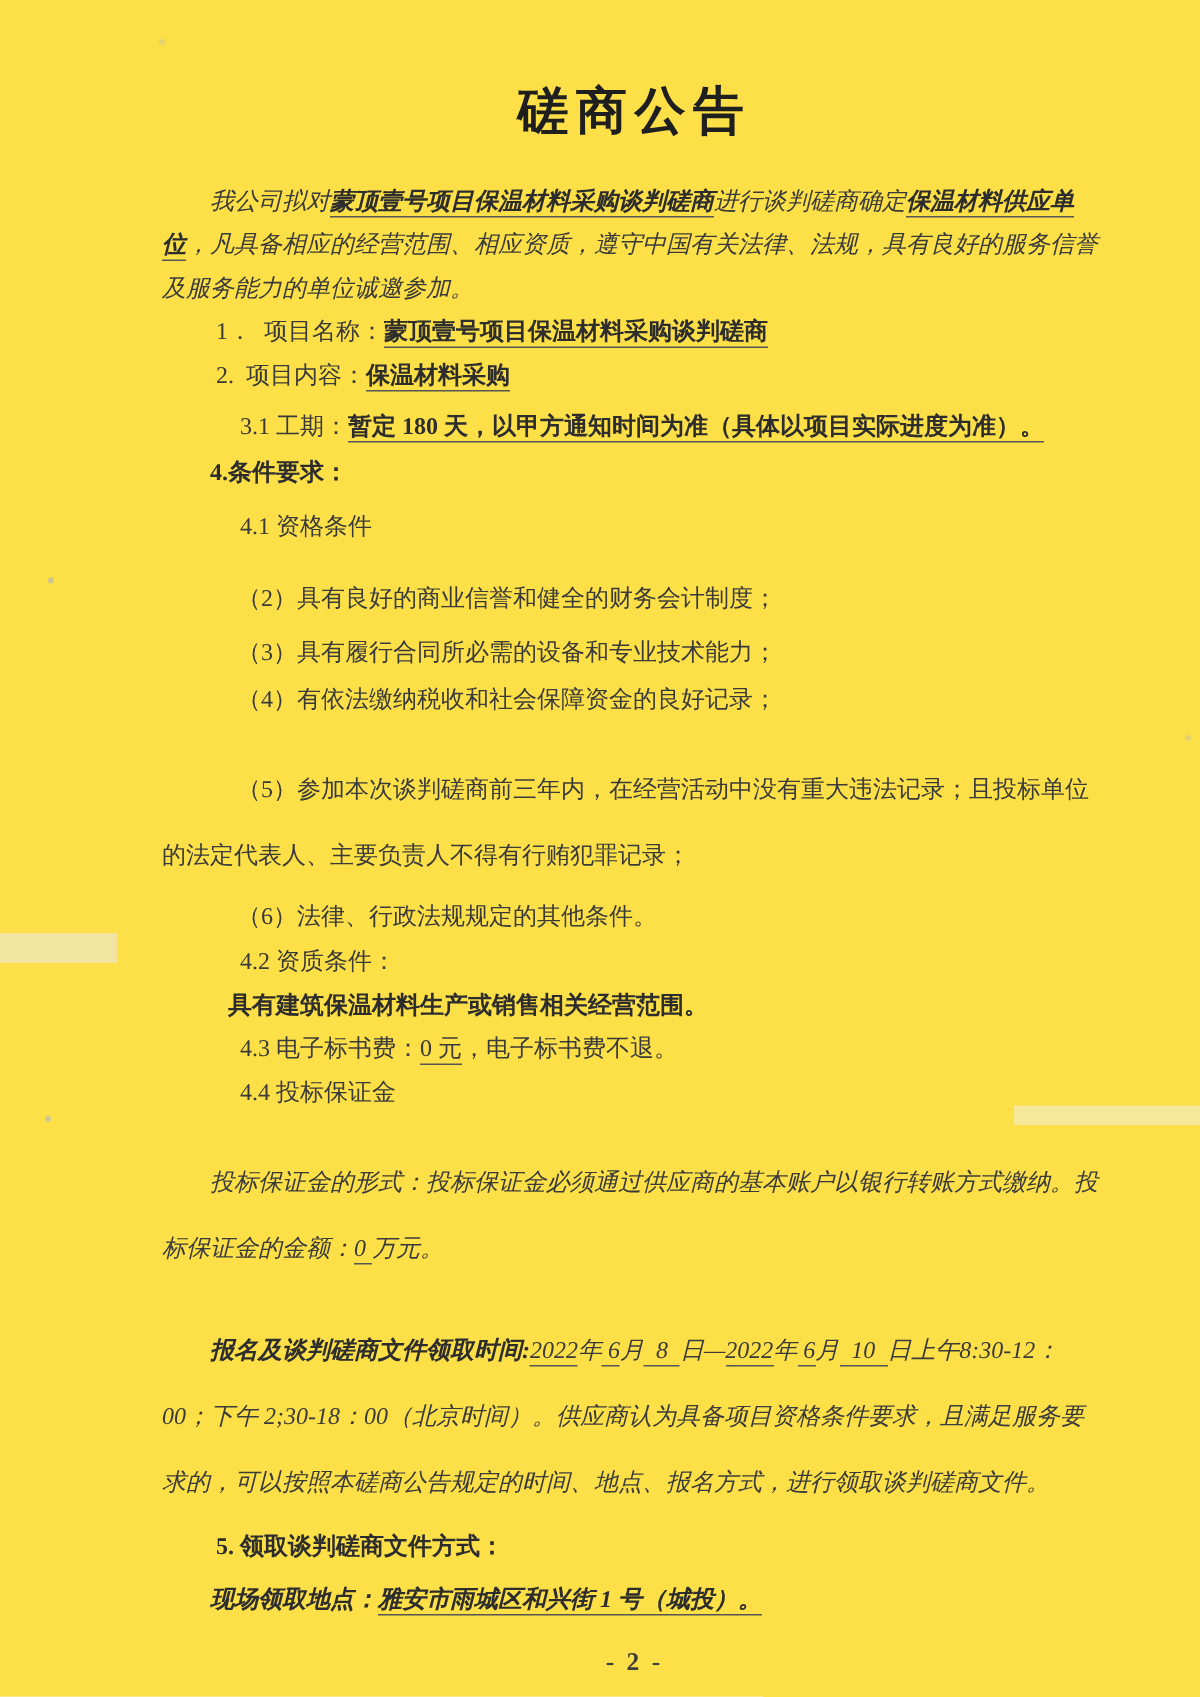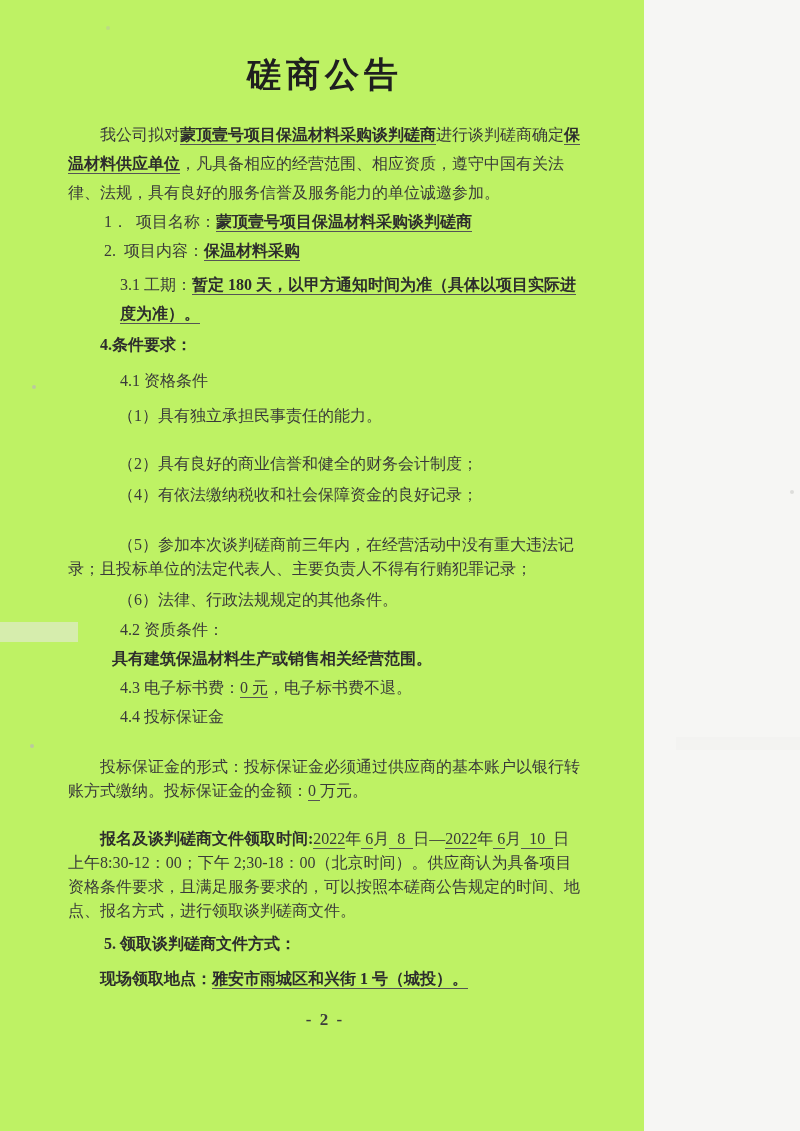--- a/index.html
+++ b/index.html
@@ -4,51 +4,51 @@
 <style>
   html,body{margin:0;padding:0;}
   body{
     width:800px;height:1131px;
     background:#f6f6f4;
     font-family:"Liberation Serif","DejaVu Serif",serif;
     overflow:hidden;
   }
   .page{
     position:relative;
-    width:644px;height:1131px;
-    background:#bef264;
+    width:800px;height:1131px;
+    background:#fde047;
     color:#3a3a3a;
     font-size:16px;
     line-height:29px;
     box-sizing:border-box;
-    padding:50px 62px 0 68px;
+    padding:50px 62px 0 108px;
   }
   .title{
     font-size:34px;
     font-weight:700;
     color:#1f1f1f;
     text-align:center;
     letter-spacing:5px;
     line-height:50px;
     margin:0 0 20px 0;
   }
   p{margin:0;}
-  .indent2{text-indent:32px;}
+  .indent2{text-indent:32px;font-style:italic;}
   .ml36{margin-left:36px;}
   .ml32{margin-left:32px;}
   .ml44{margin-left:52px;}
   .ml56{margin-left:44px;}
   .cond{text-indent:50px;}
   .b{font-weight:700;color:#2d2d2d;}
   .u{border-bottom:1px solid #555;padding-bottom:1px;}
   .pre{white-space:pre;}
   .mt4{margin-top:4px;}  .mt5{margin-top:5px;}  .mt6{margin-top:6px;}
   .mt7{margin-top:7px;}  .mt8{margin-top:19px;}  .mt2{margin-top:2px;}
   .mt1{margin-top:1px;}
-  .lh32{line-height:24px;margin-top:24px;}
+  .lh32{line-height:44px;margin-top:24px;}
   .num{margin-right:8px;}
   .pagenum{
     text-align:center;
     font-size:17px;
     letter-spacing:2px;
     color:#3d3d3d;
     font-weight:700;
     margin-top:12px;
   }
   
@@ -75,22 +75,22 @@
   <p class="ml36"><span class="num">2.</span><span>项目内容：</span><span class="b u">保温材料采购</span></p>
 
 
   <p class="ml44 mt5"><span>3.1 工期：</span><span class="b u">暂定 180 天，以甲方通知时间为准（具体以项目实际进度为准）。</span></p>
 
 
   <p class="ml32 mt2 b">4.条件要求：</p>
 
   <p class="ml44 mt7">4.1 资格条件</p>
 
-  <p class="cond mt6">（1）具有独立承担民事责任的能力。</p>
   <p class="cond mt8">（2）具有良好的商业信誉和健全的财务会计制度；</p>
+  <p class="cond mt7">（3）具有履行合同所必需的设备和专业技术能力；</p>
   <p class="cond mt2">（4）有依法缴纳税收和社会保障资金的良好记录；</p>
   <p class="cond mt4 lh32">（5）参加本次谈判磋商前三年内，在经营活动中没有重大违法记录；且投标单位的法定代表人、主要负责人不得有行贿犯罪记录；</p>
   <p class="cond mt4">（6）法律、行政法规规定的其他条件。</p>
 
   <p class="ml44 mt1">4.2 资质条件：</p>
 
   <p class="ml56 b">具有建筑保温材料生产或销售相关经营范围。</p>
 
   <p class="ml44"><span>4.3 电子标书费：</span><span class="u pre">0 元</span><span>，电子标书费不退。</span></p>
 

